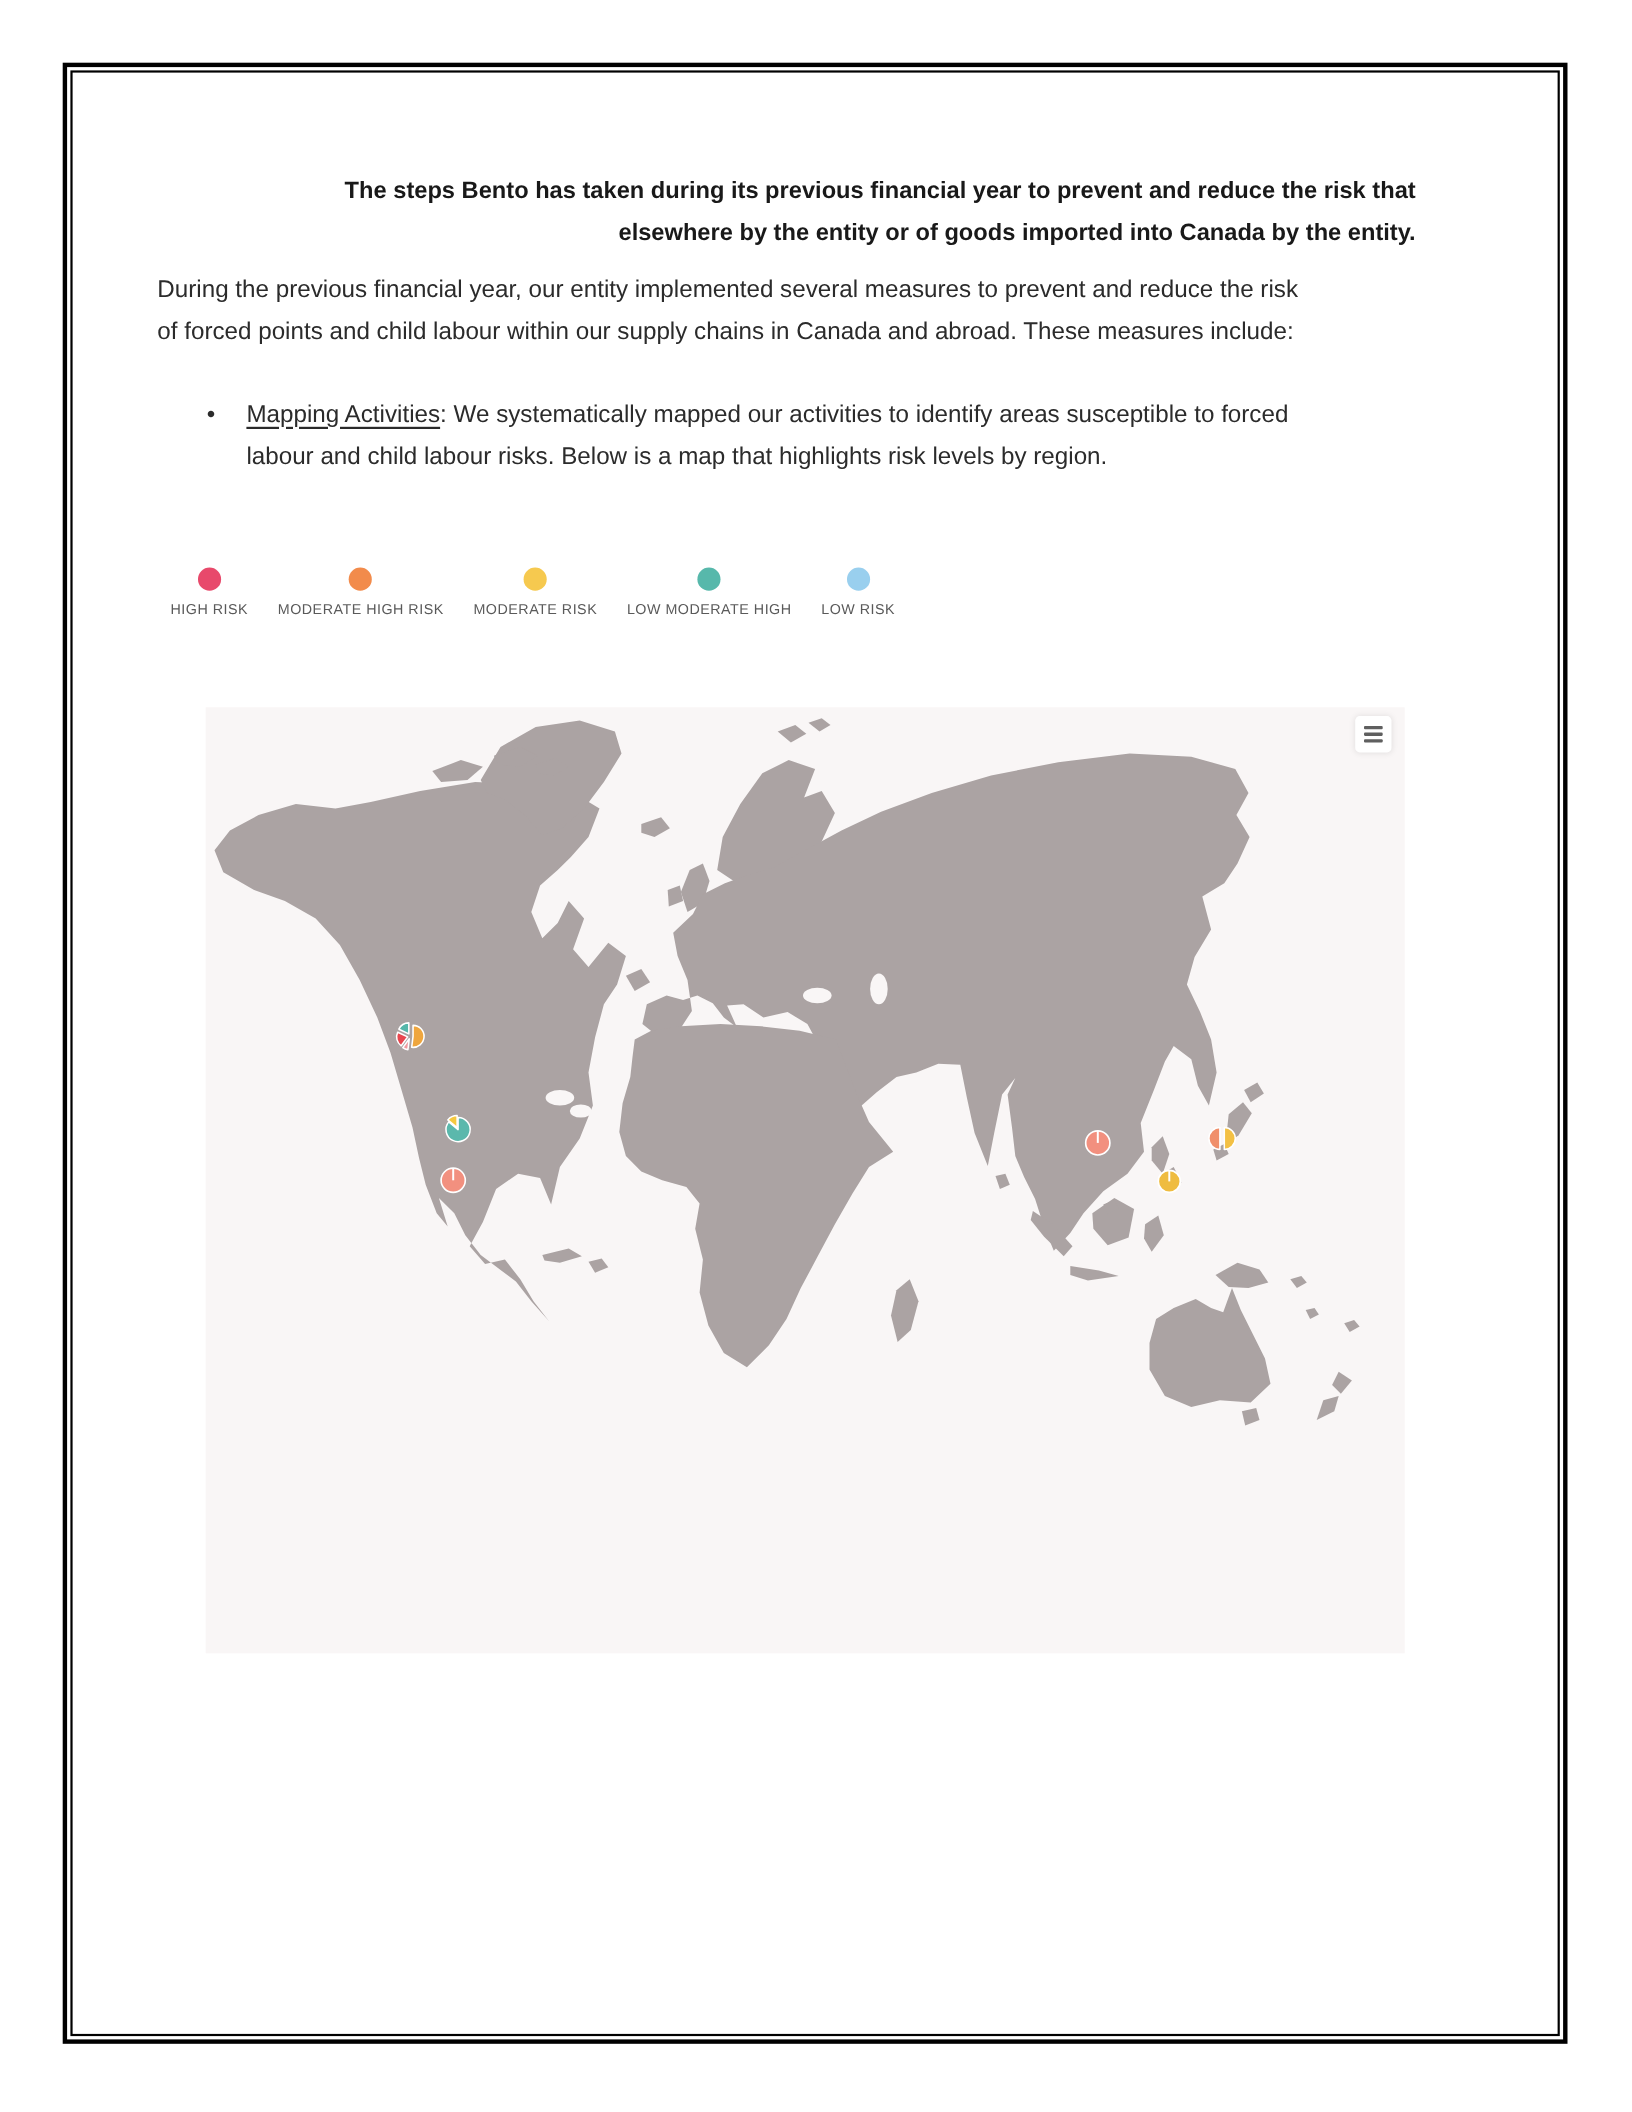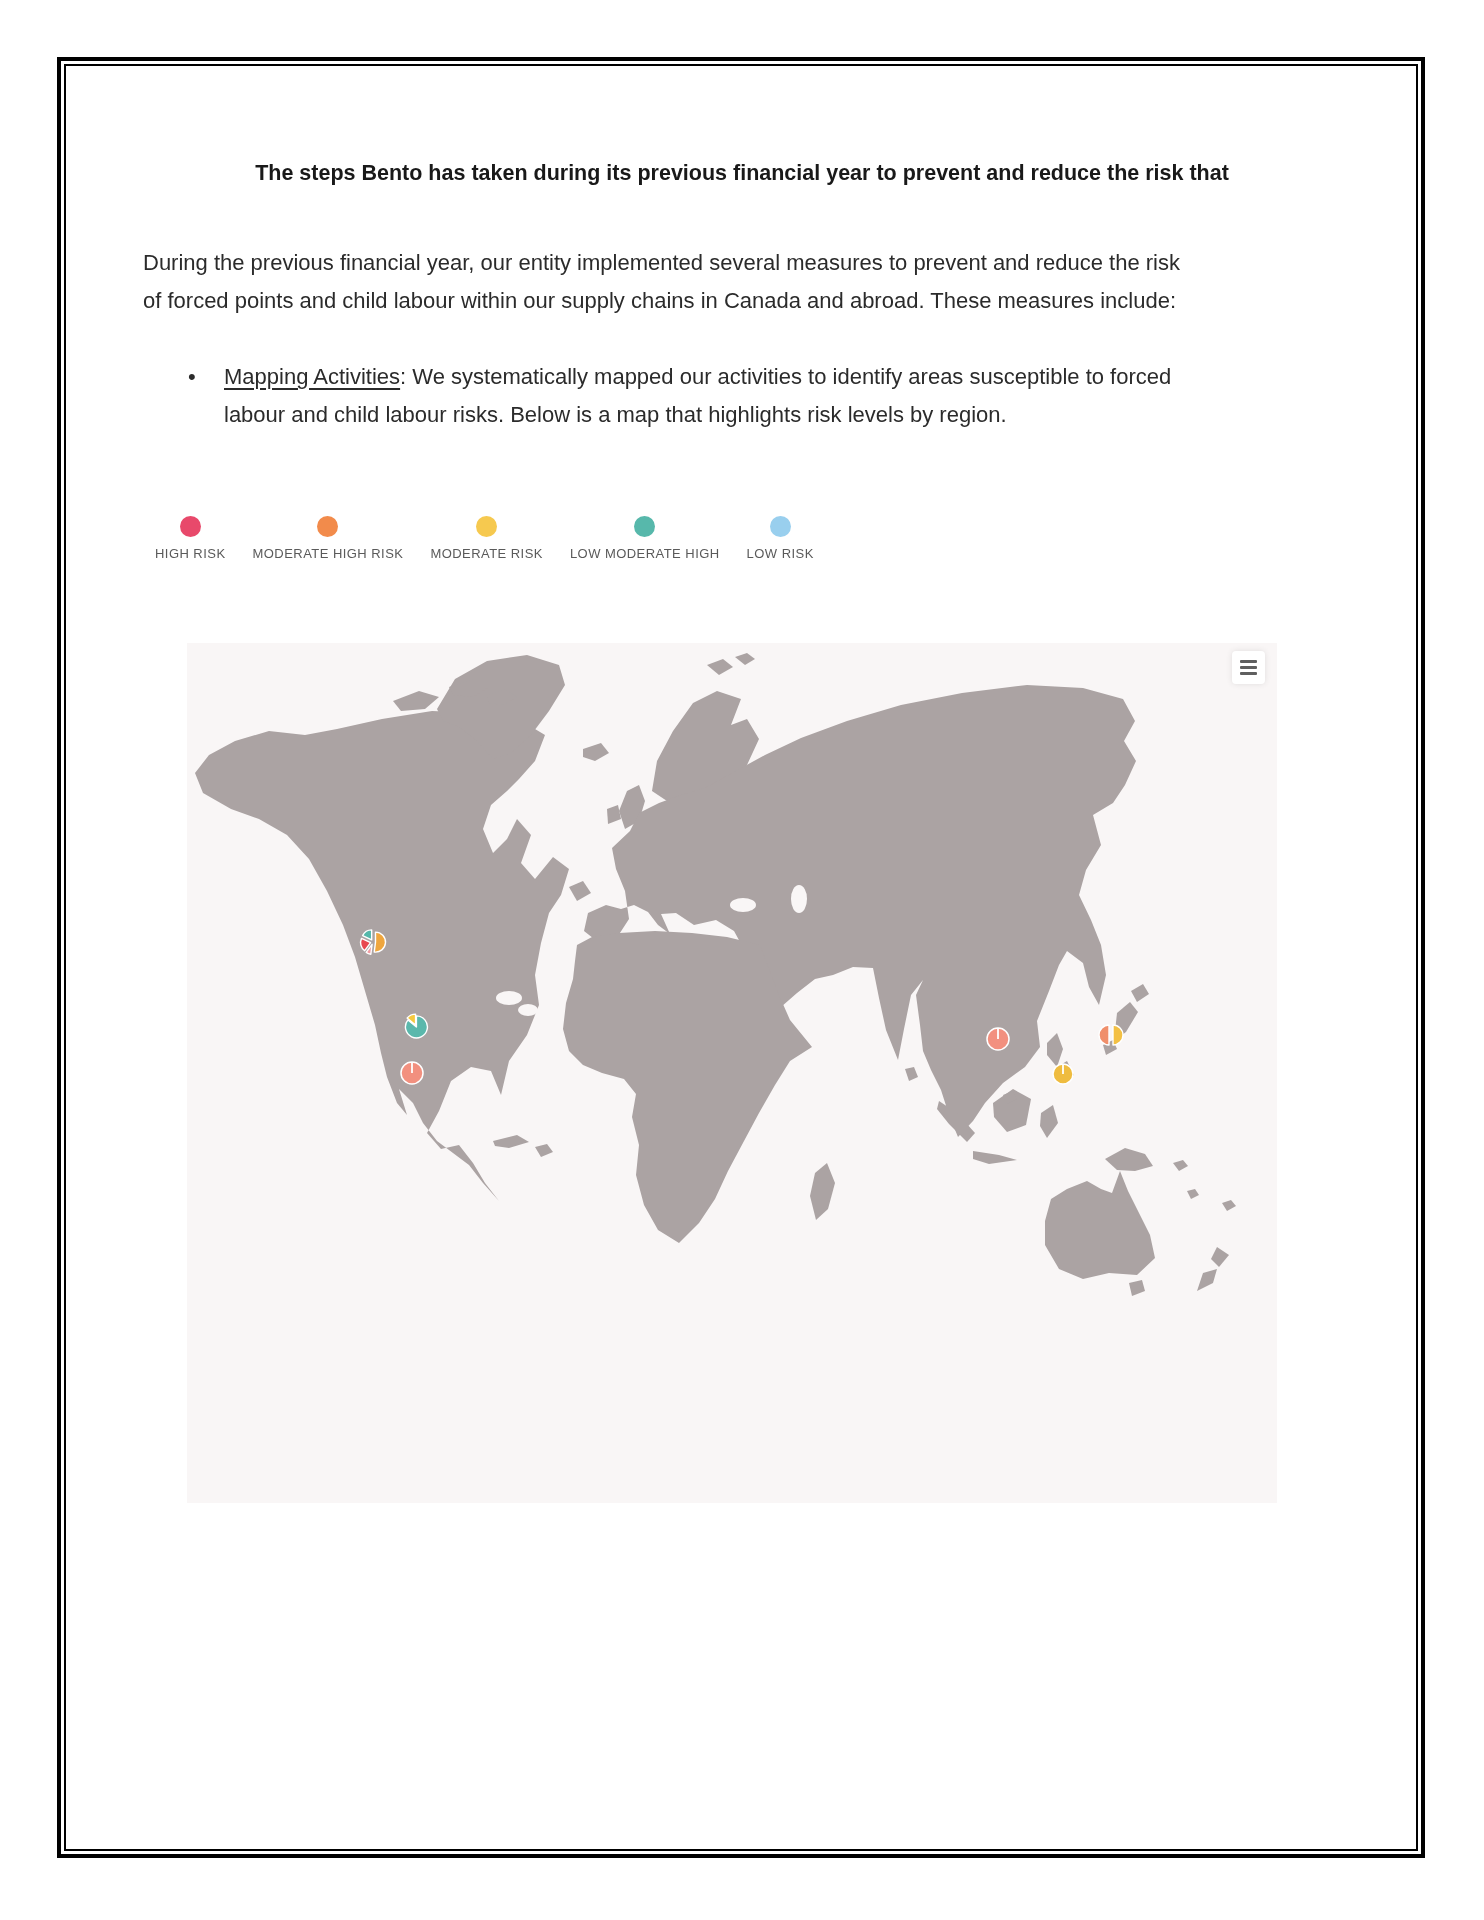--- a/index.html
+++ b/index.html
@@ -14,21 +14,21 @@
     position:absolute; left:57px; top:57px; width:1368px; height:1801px;
     border:4px solid #000; box-sizing:border-box;
   }
   .border-inner { position:absolute; inset:3px; border:2px solid #000; }
 
   .heading {
     position:absolute; left:197px; top:140px; width:1090px;
     text-align:center; font-weight:bold; font-size:21.5px; line-height:38px;
     color:#191919;
   }
-  .heading span { display:block; }
+  .heading span { display:block;text-align:right; }
 
   .intro {
     position:absolute; left:143px; top:244px; width:1045px;
     font-size:22px; line-height:38px; margin:0;
   }
 
   ul.bullets { list-style:none; margin:12px; padding:0; position:absolute;
     font-size:22px; line-height:38px; }
   ul.bullets li { position:relative; padding-left:69px; width:965px; }
   ul.bullets li::before { content:"\2022"; position:absolute; left:33px; top:0; }
@@ -63,20 +63,21 @@
 </style>
 </head>
 <body>
 
 <div class="border-outer">
   <div class="border-inner"></div>
 </div>
 
 <h1 class="heading">
   <span>The steps Bento has taken during its previous financial year to prevent and reduce the risk that</span>
+  <span>elsewhere by the entity or of goods imported into Canada by the entity.</span>
 </h1>
 
 <p class="intro">During the previous financial year, our entity implemented several measures to prevent and reduce the risk of forced points and child labour within our supply chains in Canada and abroad. These measures include:</p>
 
 <ul class="bullets" id="bullet-top">
   <li>
     <span class="lead">Mapping Activities</span><span>: We systematically mapped our activities to identify areas susceptible to forced labour and child labour risks. Below is a map that highlights risk levels by region.</span>
   </li>
 </ul>
 

